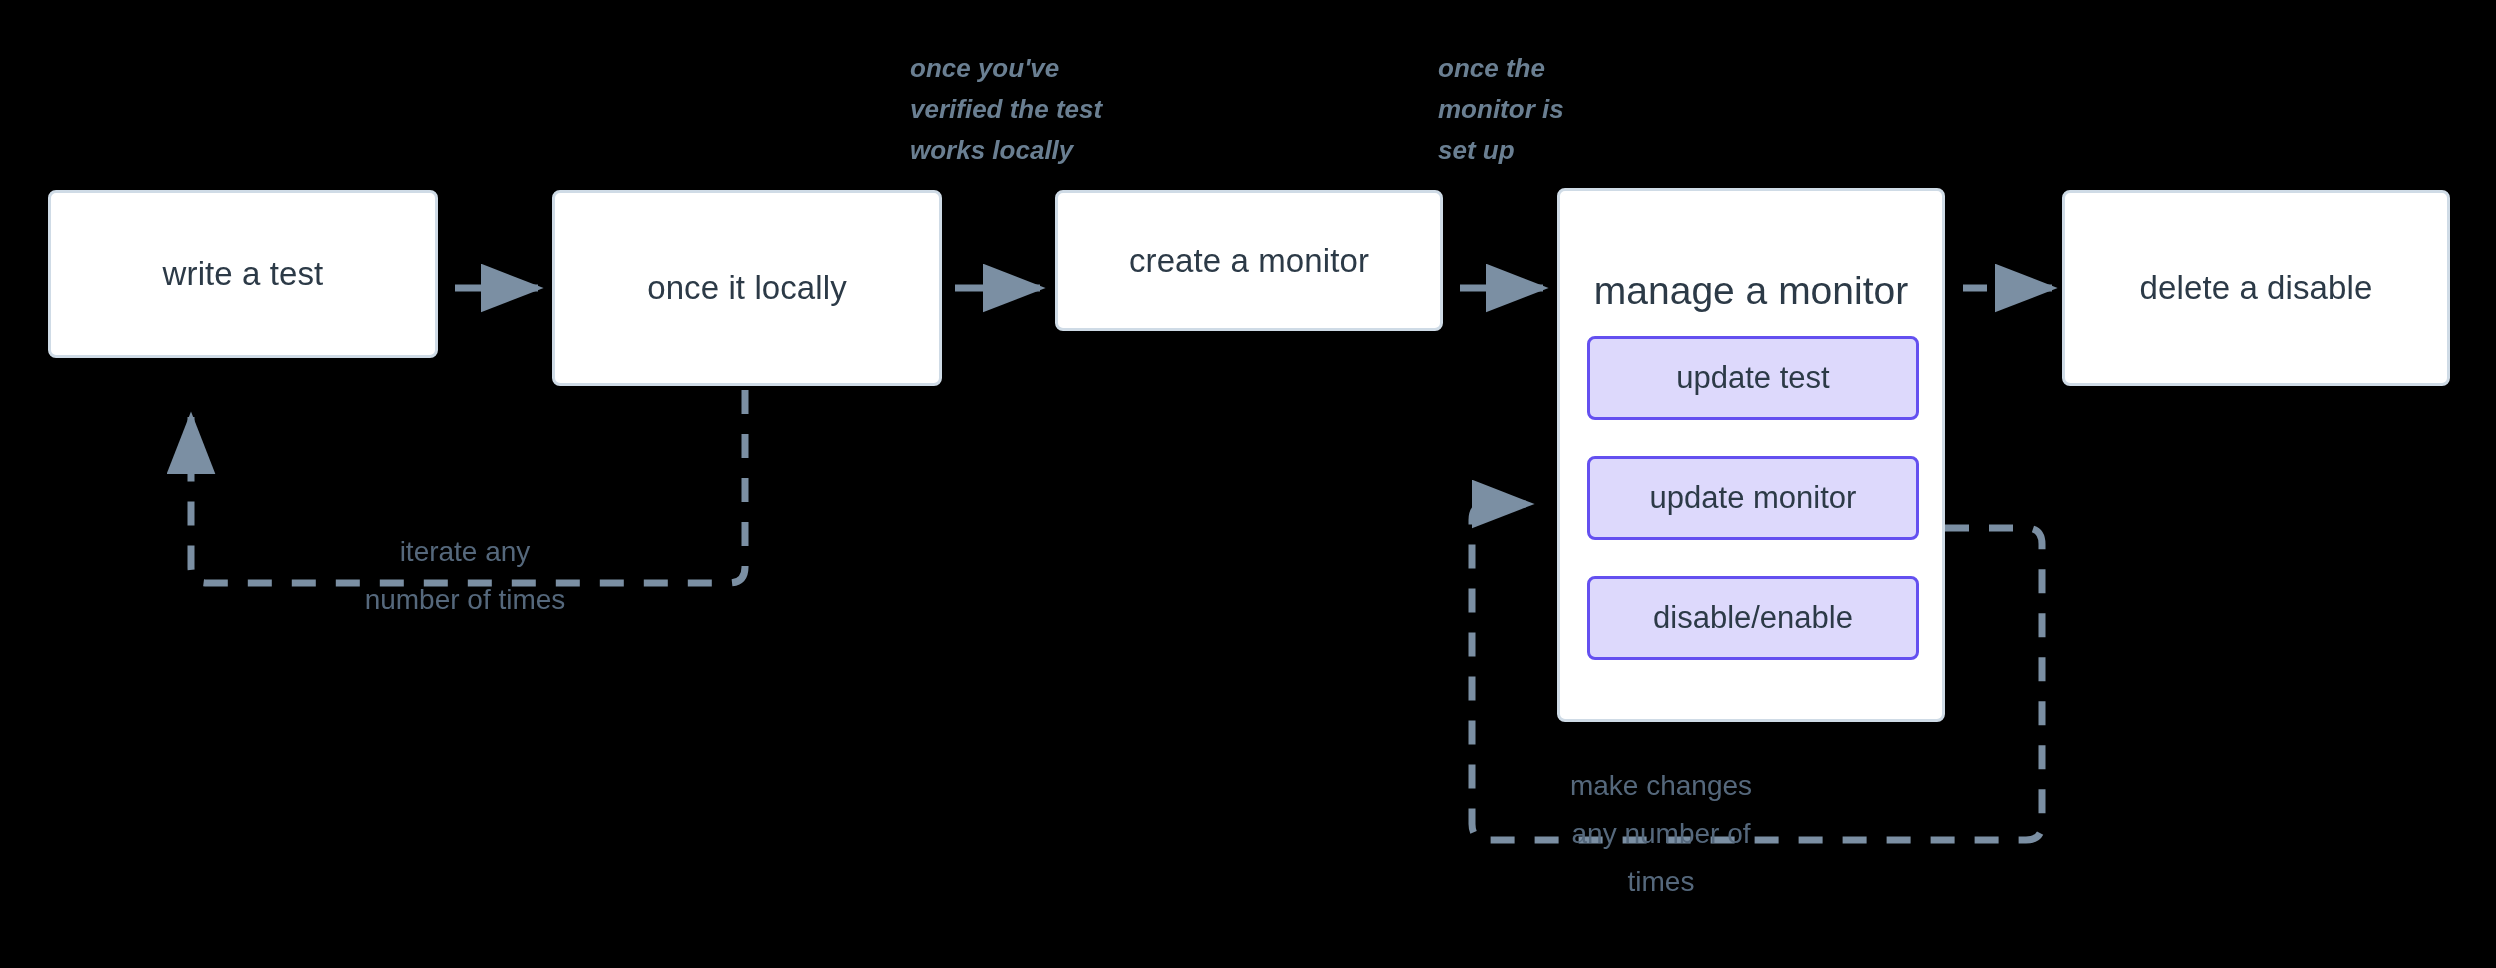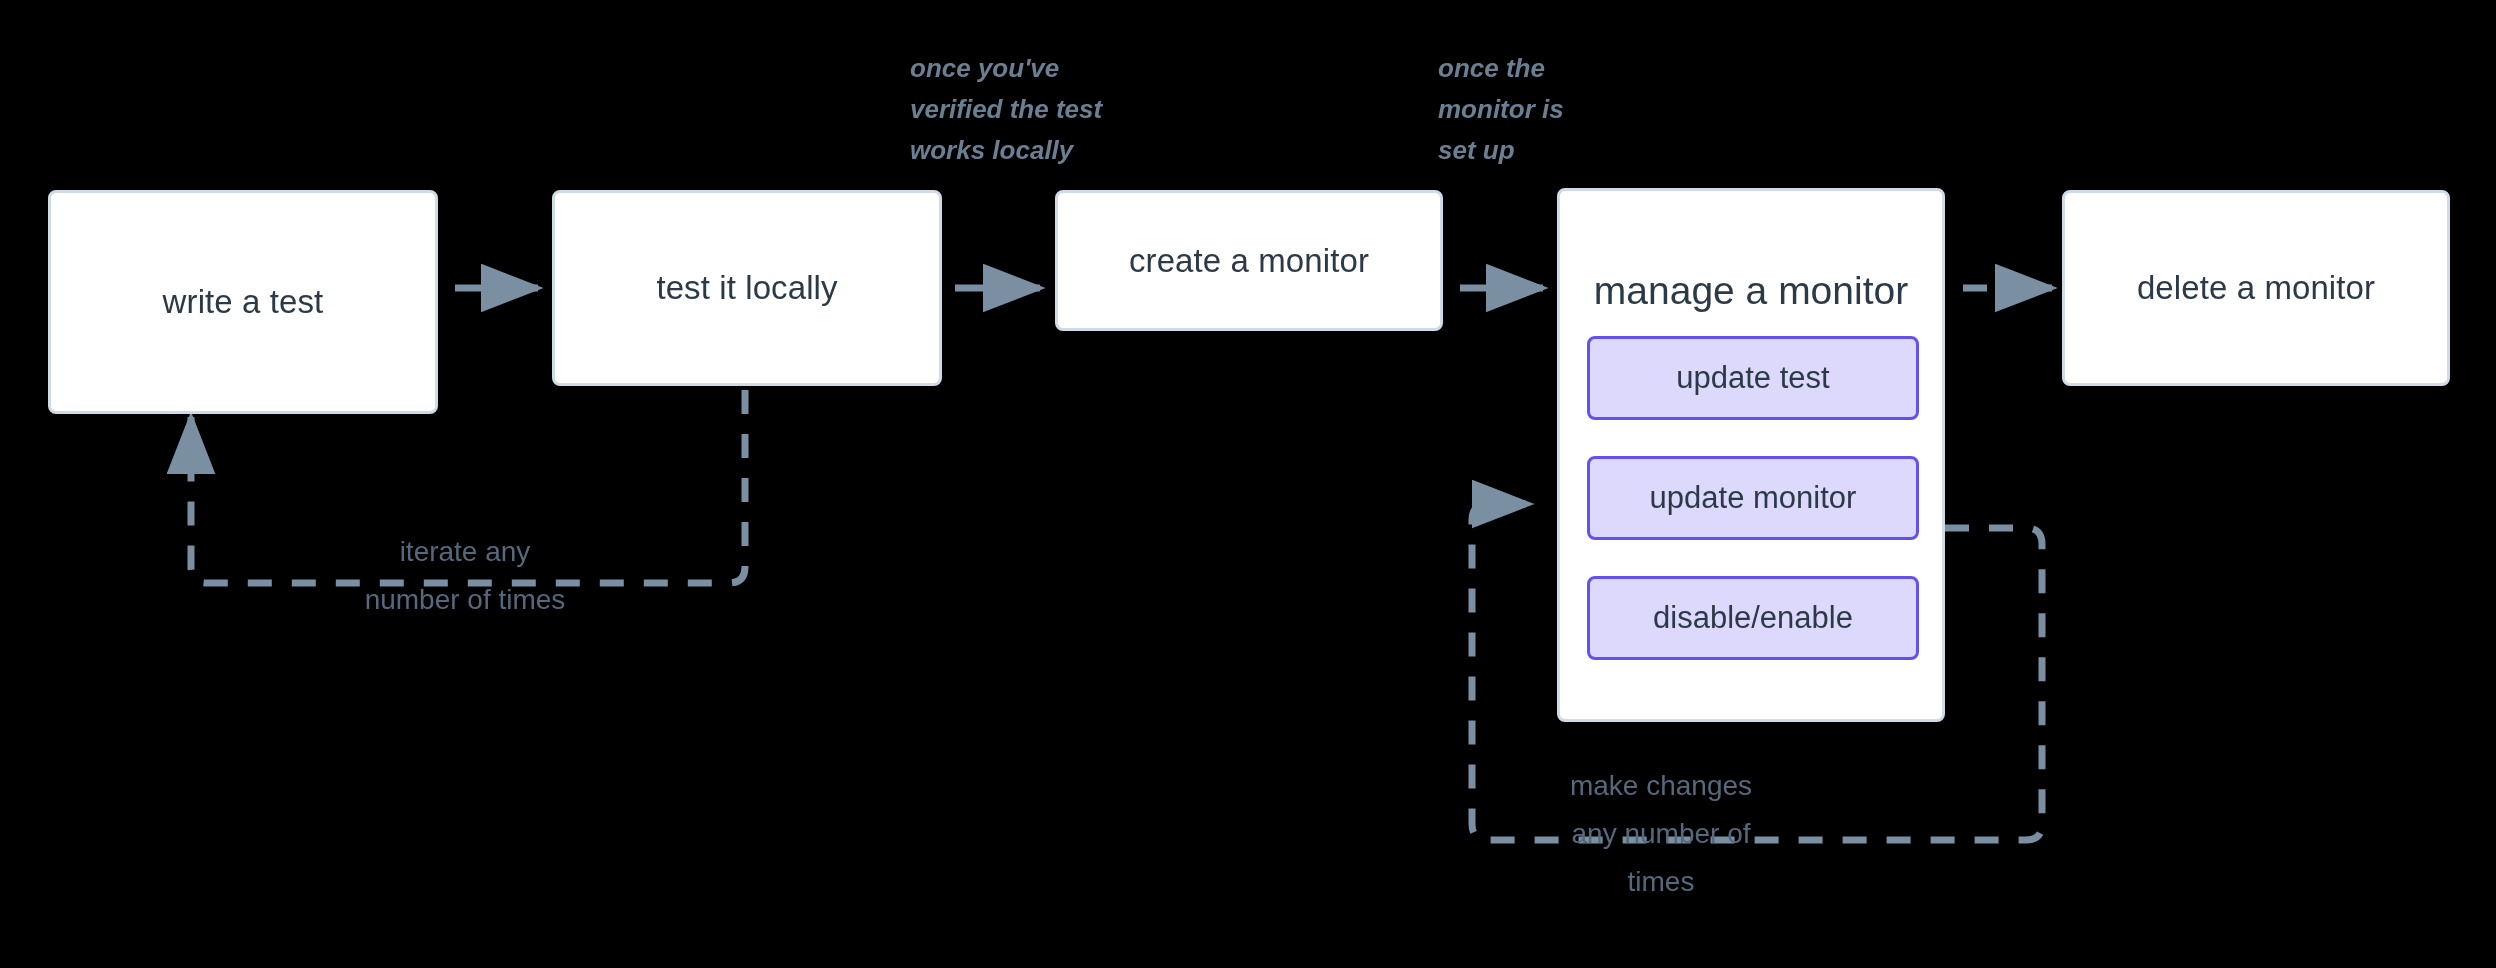--- a/index.html
+++ b/index.html
@@ -119,26 +119,26 @@
 
     <g>
       <path d="M 745 390 L 745 567 Q 745 583 729 583 L 207 583 Q 191 583 191 567 L 191 417" fill="none" stroke="#7b8fa3" stroke-width="7" stroke-dasharray="24 20" stroke-linecap="butt" marker-end="url(#arrowhead)"></path>
     </g>
 
     <g>
       <path d="M 1945 528 L 2026 528 Q 2042 528 2042 544 L 2042 824 Q 2042 840 2026 840 L 1488 840 Q 1472 840 1472 824 L 1472 520 Q 1472 504 1488 504 L 1529 504" fill="none" stroke="#7b8fa3" stroke-width="7" stroke-dasharray="24 20" stroke-linecap="butt" marker-end="url(#arrowhead)"></path>
     </g>
   </svg>
 
-  <div class="node" style="left:48px; top:190px; width:390px; height:224px;">
+  <div class="node" style="left:48px; top:190px; width:390px; height:168px;">
     <span class="node-label">write a test</span>
   </div>
 
   <div class="node" style="left:552px; top:190px; width:390px; height:196px;">
-    <span class="node-label">test it locally</span>
+    <span class="node-label">once it locally</span>
   </div>
 
   <div class="node" style="left:1055px; top:190px; width:388px; height:141px;">
     <span class="node-label">create a monitor</span>
   </div>
 
   <div class="node container" style="left:1557px; top:188px; width:388px; height:534px;">
     <div class="container-title">manage a monitor</div>
 
     <div class="subnode" style="left:27px; top:145px; width:332px; height:84px;">
@@ -148,21 +148,21 @@
     <div class="subnode" style="left:27px; top:265px; width:332px; height:84px;">
       <span class="subnode-label">update monitor</span>
     </div>
 
     <div class="subnode" style="left:27px; top:385px; width:332px; height:84px;">
       <span class="subnode-label">disable/enable</span>
     </div>
   </div>
 
   <div class="node" style="left:2062px; top:190px; width:388px; height:196px;">
-    <span class="node-label">delete a monitor</span>
+    <span class="node-label">delete a disable</span>
   </div>
 
   <div class="edge-note" style="left:910px; top:48px;">once you've
 verified the test
 works locally</div>
 
   <div class="edge-note" style="left:1438px; top:48px;">once the
 monitor is
 set up</div>
 

